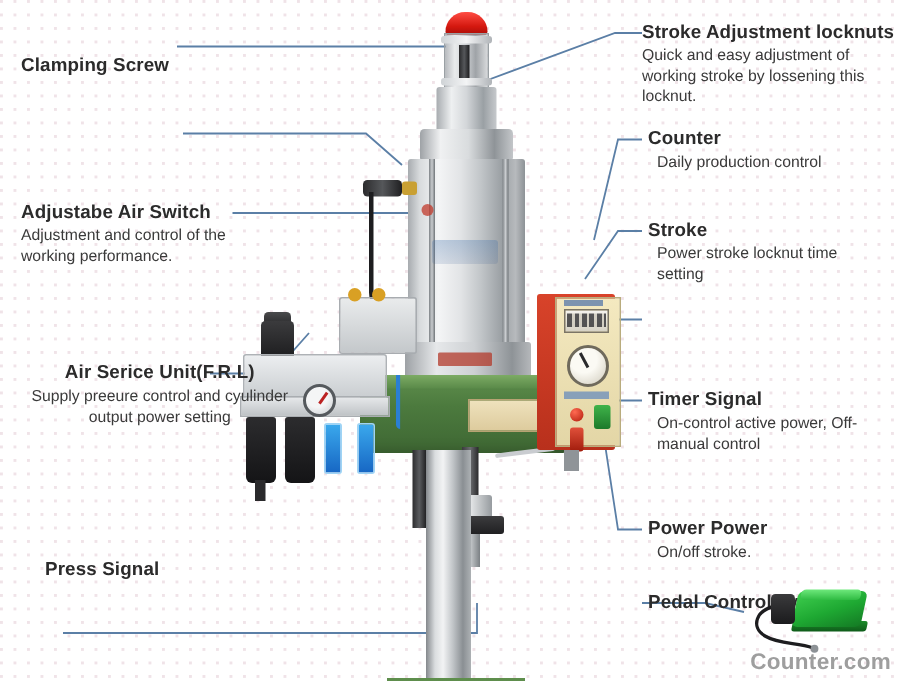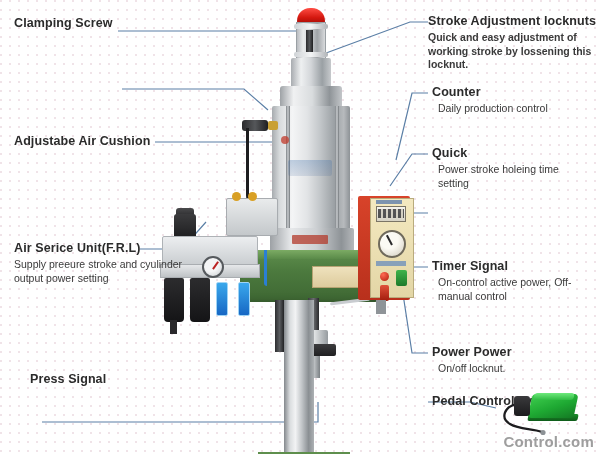--- a/index.html
+++ b/index.html
@@ -418,61 +418,62 @@
       <polyline points="428,213 412,213 386,208"></polyline>
 
       <polyline points="428,267 412,267 384,220"></polyline>
 
       <polyline points="428,353 412,353 392,222"></polyline>
 
       <polyline points="428,402 470,402 496,408"></polyline>
     </g>
   </svg>
 
-  <div class="callout" style="left:14px;top:16px;text-align:center;">
+  <div class="callout" style="left:14px;top:36px;text-align:center;">
     <div class="c-title">Clamping Screw</div>
   </div>
 
   <div class="callout" style="left:14px;top:134px;">
-    <div class="c-title">Adjustabe Air Cushion</div>
-  </div>
-
-  <div class="callout" style="left:14px;top:241px;">
+    <div class="c-title">Adjustabe Air Switch</div>
+    <div class="c-desc w-left">Adjustment and control of the working performance.</div>
+  </div>
+
+  <div class="callout" style="left:14px;top:241px;text-align:center;">
     <div class="c-title">Air Serice Unit(F.R.L)</div>
-    <div class="c-desc" style="width:185px;">Supply preeure stroke and cyulinder output power setting</div>
+    <div class="c-desc" style="width:185px;">Supply preeure control and cyulinder output power setting</div>
   </div>
 
   <div class="callout" style="left:30px;top:372px;">
     <div class="c-title">Press Signal</div>
   </div>
 
   <div class="callout" style="left:428px;top:14px;">
     <div class="c-title">Stroke Adjustment locknuts</div>
-    <div class="c-desc" style="width:168px;font-weight:bold;">Quick and easy adjustment of working stroke by lossening this locknut.</div>
+    <div class="c-desc" style="width:168px;">Quick and easy adjustment of working stroke by lossening this locknut.</div>
   </div>
 
   <div class="callout" style="left:432px;top:85px;">
     <div class="c-title">Counter</div>
     <div class="c-desc" style="width:165px;margin-left:6px;">Daily production control</div>
   </div>
 
   <div class="callout" style="left:432px;top:146px;">
-    <div class="c-title">Quick</div>
-    <div class="c-desc" style="width:150px;margin-left:6px;">Power stroke holeing time setting</div>
+    <div class="c-title">Stroke</div>
+    <div class="c-desc" style="width:150px;margin-left:6px;">Power stroke locknut time setting</div>
   </div>
 
 
   <div class="callout" style="left:432px;top:259px;">
     <div class="c-title">Timer Signal</div>
     <div class="c-desc" style="width:150px;margin-left:6px;">On-control active power, Off-manual control</div>
   </div>
 
   <div class="callout" style="left:432px;top:345px;">
     <div class="c-title">Power Power</div>
-    <div class="c-desc" style="width:150px;margin-left:6px;">On/off locknut.</div>
+    <div class="c-desc" style="width:150px;margin-left:6px;">On/off stroke.</div>
   </div>
 
   <div class="callout" style="left:432px;top:394px;">
     <div class="c-title">Pedal Control Switch</div>
   </div>
 
-  <div id="watermark">Control.com</div>
+  <div id="watermark">Counter.com</div>
 </div>
 
 </body></html>

